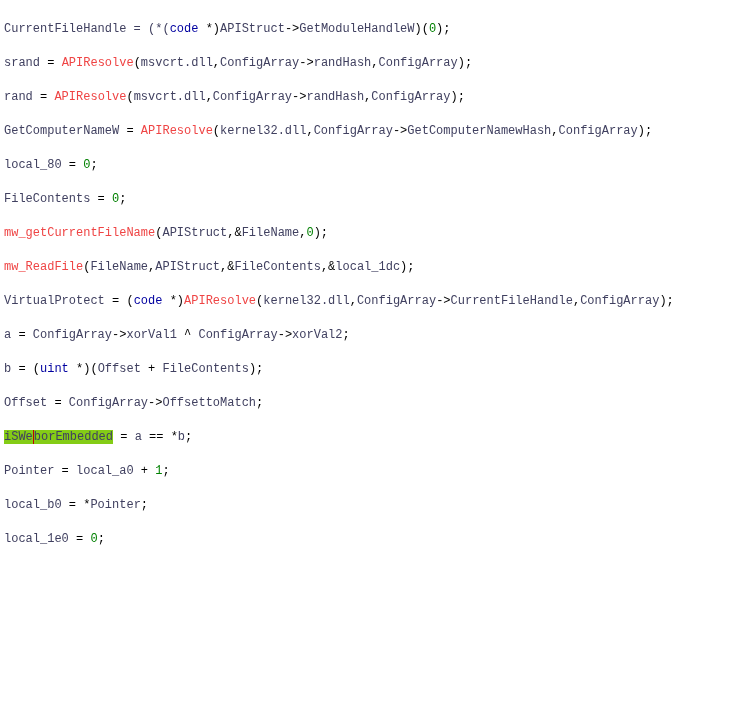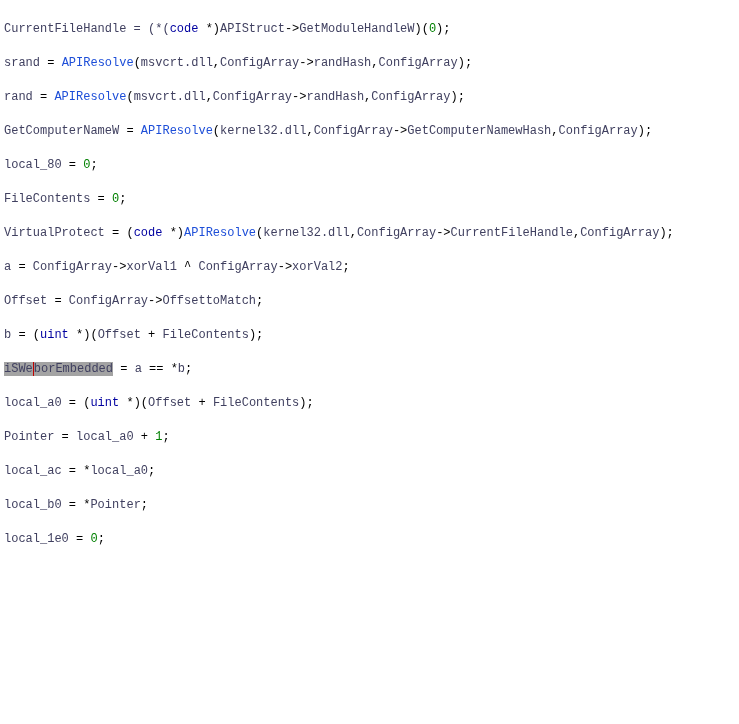--- a/index.html
+++ b/index.html
@@ -13,50 +13,50 @@
     width: 739px;
     box-sizing: border-box;
     position: relative;
   }
   .code-area {
     white-space: pre;
   }
   .line { display: block; }
   .kw   { color: #0000a0; }  
   .num  { color: #008000; }  
-  .fn   { color: #1d4ed8; }  
+  .fn   { color: #ef4444; }  
   .id1  { color: #404060; }
-  .hl   { background: #a3a3a3; text-align: right; } 
+  .hl   { background: #84cc16; text-align: right; } 
   .cursor {
     display: inline-block;
     width: 0;
     border-left: 1px solid #c00000;
     margin: 0;
     height: 14px;
     vertical-align: text-bottom;
   }
 </style>
 </head>
 <body>
 
 <div class="code-area">
 <span class="line"><span class="id1">CurrentFileHandle = (*(</span><span class="kw">code</span><span> *)</span><span class="id1">APIStruct</span><span>-&gt;</span><span class="id1">GetModuleHandleW</span><span>)(</span><span class="num">0</span><span>);</span></span>
 <span class="line"><span class="id1">srand</span><span> = </span><span class="fn">APIResolve</span><span>(</span><span class="id1">msvcrt.dll</span><span>,</span><span class="id1">ConfigArray</span><span>-&gt;</span><span class="id1">randHash</span><span>,</span><span class="id1">ConfigArray</span><span>);</span></span>
 <span class="line"><span class="id1">rand</span><span> = </span><span class="fn">APIResolve</span><span>(</span><span class="id1">msvcrt.dll</span><span>,</span><span class="id1">ConfigArray</span><span>-&gt;</span><span class="id1">randHash</span><span>,</span><span class="id1">ConfigArray</span><span>);</span></span>
 <span class="line"><span class="id1">GetComputerNameW</span><span> = </span><span class="fn">APIResolve</span><span>(</span><span class="id1">kernel32.dll</span><span>,</span><span class="id1">ConfigArray</span><span>-&gt;</span><span class="id1">GetComputerNamewHash</span><span>,</span><span class="id1">ConfigArray</span><span>);</span></span>
 <span class="line"><span class="id1">local_80</span><span> = </span><span class="num">0</span><span>;</span></span>
 <span class="line"><span class="id1">FileContents</span><span> = </span><span class="num">0</span><span>;</span></span>
+<span class="line"><span class="fn">mw_getCurrentFileName</span><span>(</span><span class="id1">APIStruct</span><span>,&amp;</span><span class="id1">FileName</span><span>,</span><span class="num">0</span><span>);</span></span>
+<span class="line"><span class="fn">mw_ReadFile</span><span>(</span><span class="id1">FileName</span><span>,</span><span class="id1">APIStruct</span><span>,&amp;</span><span class="id1">FileContents</span><span>,&amp;</span><span class="id1">local_1dc</span><span>);</span></span>
 <span class="line"><span class="id1">VirtualProtect</span><span> = (</span><span class="kw">code</span><span> *)</span><span class="fn">APIResolve</span><span>(</span><span class="id1">kernel32.dll</span><span>,</span><span class="id1">ConfigArray</span><span>-&gt;</span><span class="id1">CurrentFileHandle</span><span>,</span><span class="id1">ConfigArray</span><span>);</span></span>
 <span class="line"><span class="id1">a</span><span> = </span><span class="id1">ConfigArray</span><span>-&gt;</span><span class="id1">xorVal1</span><span> ^ </span><span class="id1">ConfigArray</span><span>-&gt;</span><span class="id1">xorVal2</span><span>;</span></span>
+<span class="line"><span class="id1">b</span><span> = (</span><span class="kw">uint</span><span> *)(</span><span class="id1">Offset</span><span> + </span><span class="id1">FileContents</span><span>);</span></span>
 <span class="line"><span class="id1">Offset</span><span> = </span><span class="id1">ConfigArray</span><span>-&gt;</span><span class="id1">OffsettoMatch</span><span>;</span></span>
-<span class="line"><span class="id1">b</span><span> = (</span><span class="kw">uint</span><span> *)(</span><span class="id1">Offset</span><span> + </span><span class="id1">FileContents</span><span>);</span></span>
 <span class="line"><span class="hl id1">iSWe</span><span class="cursor"></span><span class="hl id1">borEmbedded</span><span> = </span><span class="id1">a</span><span> == *</span><span class="id1">b</span><span>;</span></span>
-<span class="line"><span class="id1">local_a0</span><span> = (</span><span class="kw">uint</span><span> *)(</span><span class="id1">Offset</span><span> + </span><span class="id1">FileContents</span><span>);</span></span>
 <span class="line"><span class="id1">Pointer</span><span> = </span><span class="id1">local_a0</span><span> + </span><span class="num">1</span><span>;</span></span>
-<span class="line"><span class="id1">local_ac</span><span> = *</span><span class="id1">local_a0</span><span>;</span></span>
 <span class="line"><span class="id1">local_b0</span><span> = *</span><span class="id1">Pointer</span><span>;</span></span>
 <span class="line"><span class="id1">local_1e0</span><span> = </span><span class="num">0</span><span>;</span></span>
 
 
 
 
 
 
 
 

